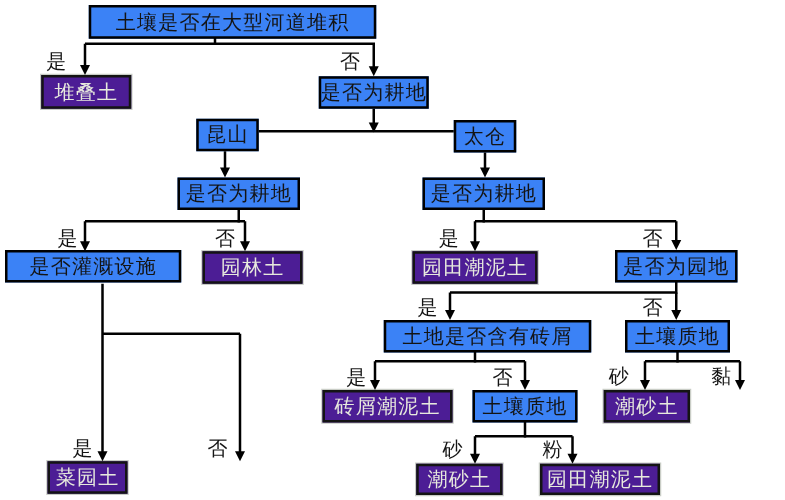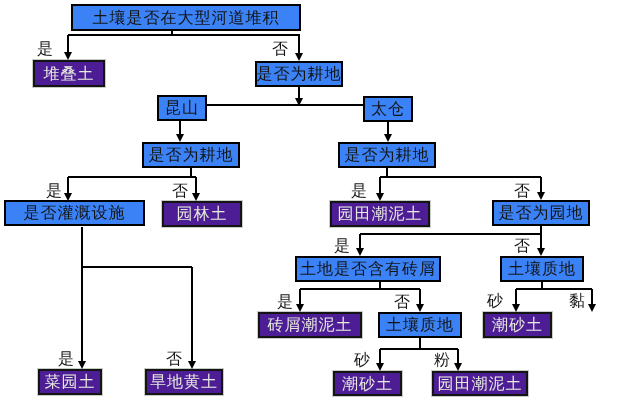--- a/index.html
+++ b/index.html
@@ -32,31 +32,30 @@
 <div class="stage">
 
   <div class="node" style="left:71px;top:4px;width:230px;height:27px">土壤是否在大型河道堆积</div>
   <div class="node" style="left:255px;top:61px;width:88px;height:26px">是否为耕地</div>
   <div class="node" style="left:157px;top:95px;width:50px;height:26px">昆山</div>
   <div class="node" style="left:363px;top:96px;width:50px;height:26px">太仓</div>
   <div class="node" style="left:142px;top:142px;width:98px;height:26px">是否为耕地</div>
   <div class="node" style="left:338px;top:142px;width:98px;height:26px">是否为耕地</div>
   <div class="node" style="left:4px;top:200px;width:141px;height:26px">是否灌溉设施</div>
   <div class="node" style="left:492px;top:200px;width:98px;height:26px">是否为园地</div>
-  <div class="node" style="left:295px;top:256px;width:146px;height:26px">土地是否含有砖屑</div>
+  <div class="node" style="left:307px;top:256px;width:166px;height:26px">土地是否含有砖屑</div>
   <div class="node" style="left:500px;top:256px;width:84px;height:26px">土壤质地</div>
   <div class="node" style="left:378px;top:312px;width:84px;height:26px">土壤质地</div>
 
   <div class="node result" style="left:33px;top:60px;width:72px;height:27px">堆叠土</div>
   <div class="node result" style="left:162px;top:201px;width:80px;height:26px">园林土</div>
   <div class="node result" style="left:330px;top:201px;width:100px;height:26px">园田潮泥土</div>
   <div class="node result" style="left:258px;top:312px;width:104px;height:26px">砖屑潮泥土</div>
   <div class="node result" style="left:483px;top:312px;width:69px;height:26px">潮砂土</div>
   <div class="node result" style="left:38px;top:369px;width:64px;height:26px">菜园土</div>
-  <div class="node result" style="left:145px;top:369px;width:78px;height:26px">旱地黄土</div>
   <div class="node result" style="left:333px;top:371px;width:69px;height:25px">潮砂土</div>
   <div class="node result" style="left:432px;top:371px;width:96px;height:25px">园田潮泥土</div>
 
   <span class="elabel" style="left:37px;top:41px">是</span>
   <span class="elabel" style="left:272px;top:41px">否</span>
   <span class="elabel" style="left:46px;top:183px">是</span>
   <span class="elabel" style="left:172px;top:183px">否</span>
   <span class="elabel" style="left:351px;top:183px">是</span>
   <span class="elabel" style="left:514px;top:183px">否</span>
   <span class="elabel" style="left:334px;top:238px">是</span>

